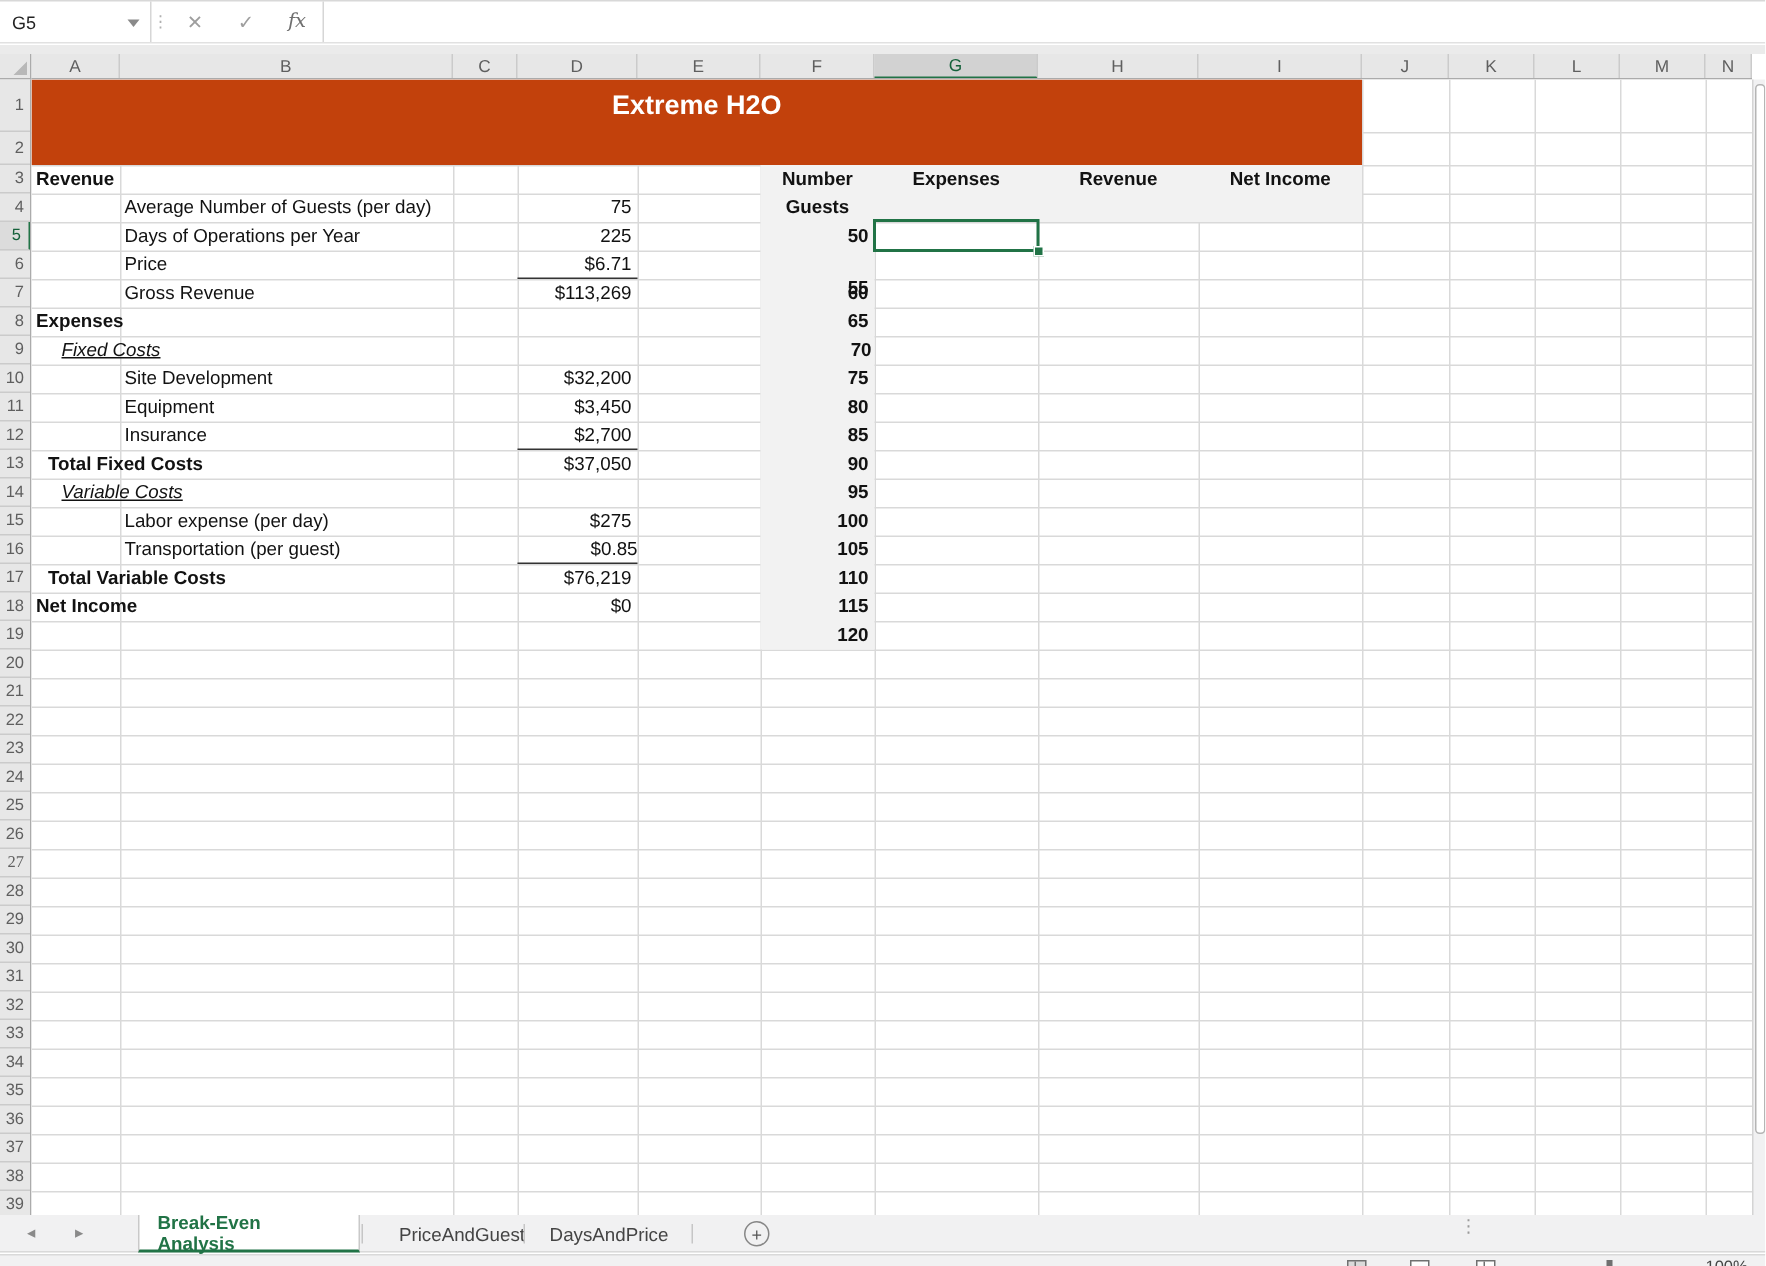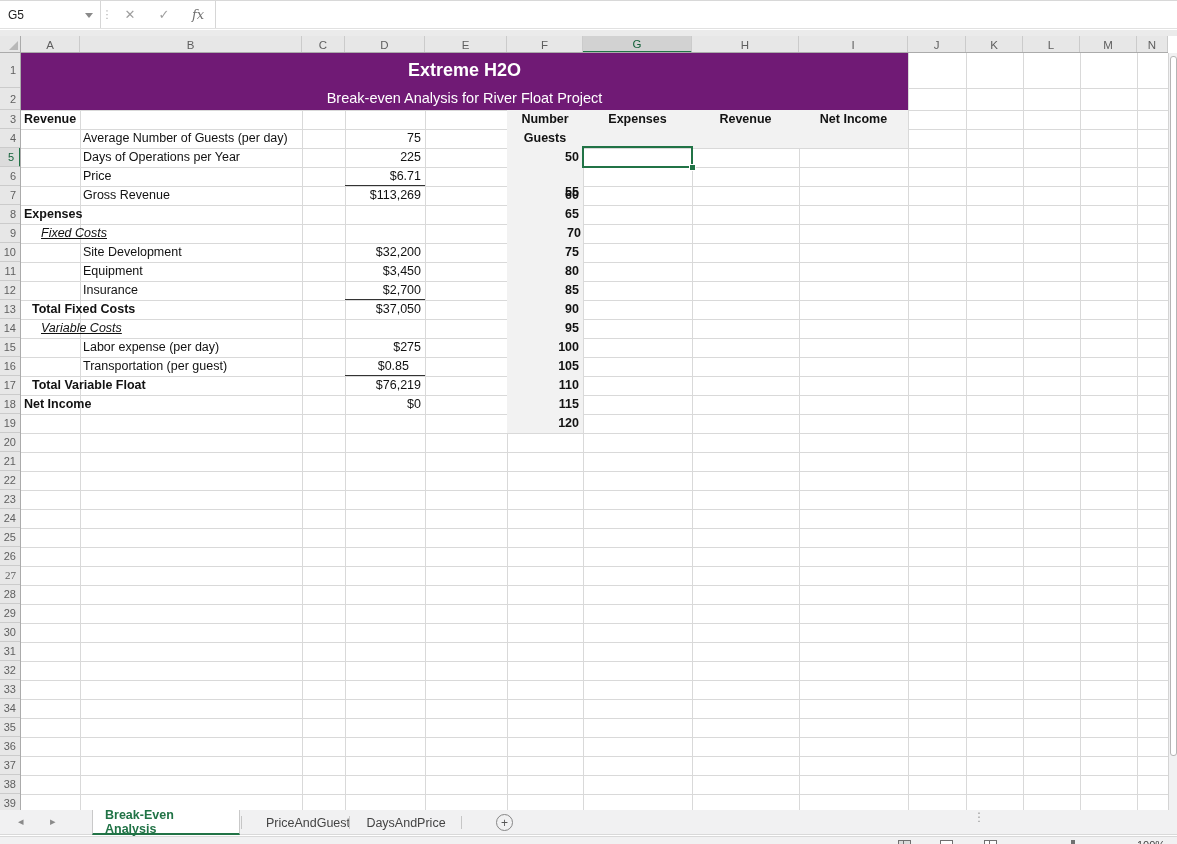--- a/index.html
+++ b/index.html
@@ -206,23 +206,22 @@
       <div class="gl-h" style="top: 570px; width: 1147px;"></div>
       <div class="gl-h" style="top: 589px; width: 1147px;"></div>
       <div class="gl-h" style="top: 608px; width: 1147px;"></div>
       <div class="gl-h" style="top: 627px; width: 1147px;"></div>
       <div class="gl-h" style="top: 646px; width: 1147px;"></div>
       <div class="gl-h" style="top: 665px; width: 1147px;"></div>
       <div class="gl-h" style="top: 684px; width: 1147px;"></div>
       <div class="gl-h" style="top: 703px; width: 1147px;"></div>
       <div class="gl-h" style="top: 722px; width: 1147px;"></div>
       <div class="gl-h" style="top: 741px; width: 1147px;"></div>
-      <div class="banner" style="left: 0px; top: 0px; width: 887px; height: 57px; background: #701a75;">
+      <div class="banner" style="left: 0px; top: 0px; width: 887px; height: 57px; background: #c2410c;">
         <div class="t1">Extreme H2O</div>
-        <div class="t2">Break-even Analysis for River Float Project</div>
       </div>
       <div class="gray-block" style="left: 486px; top: 57px; width: 401px; height: 38px;"></div>
       <div class="gray-block" style="left: 486px; top: 95px; width: 76px; height: 285px;"></div>
       <div class="ctext b" style="top: 57px; height: 19px; left: 3px;">Revenue</div>
       <div class="ctext" style="top: 76px; height: 19px; left: 62px;">Average Number of Guests (per day)</div>
       <div class="ctext r" style="top: 76px; height: 19px; left: 324px; width: 76px;">75</div>
       <div class="ctext" style="top: 95px; height: 19px; left: 62px;">Days of Operations per Year</div>
       <div class="ctext r" style="top: 95px; height: 19px; left: 324px; width: 76px;">225</div>
       <div class="ctext" style="top: 114px; height: 19px; left: 62px;">Price</div>
       <div class="ctext r" style="top: 114px; height: 19px; left: 324px; width: 76px;">$6.71</div>
@@ -237,23 +236,23 @@
       <div class="ctext r" style="top: 209px; height: 19px; left: 324px; width: 76px;">$3,450</div>
       <div class="ctext" style="top: 228px; height: 19px; left: 62px;">Insurance</div>
       <div class="ctext r" style="top: 228px; height: 19px; left: 324px; width: 76px;">$2,700</div>
       <div class="sum-border" style="left: 324px; width: 80px; top: 246px;"></div>
       <div class="ctext b" style="top: 247px; height: 19px; left: 11px;">Total Fixed Costs</div>
       <div class="ctext r" style="top: 247px; height: 19px; left: 324px; width: 76px;">$37,050</div>
       <div class="ctext i u" style="top: 266px; height: 19px; left: 20px;">Variable Costs</div>
       <div class="ctext" style="top: 285px; height: 19px; left: 62px;">Labor expense (per day)</div>
       <div class="ctext r" style="top: 285px; height: 19px; left: 324px; width: 76px;">$275</div>
       <div class="ctext" style="top: 304px; height: 19px; left: 62px;">Transportation (per guest)</div>
-      <div class="ctext r" style="top: 304px; height: 34px; left: 312px; width: 76px; padding-left: 31px;">$0.85</div>
+      <div class="ctext r" style="top: 304px; height: 34px; left: 328px; width: 76px; padding-left: 31px;">$0.85</div>
       <div class="sum-border" style="left: 324px; width: 80px; top: 322px;"></div>
-      <div class="ctext b" style="top: 323px; height: 19px; left: 11px;">Total Variable Float</div>
+      <div class="ctext b" style="top: 323px; height: 19px; left: 11px;">Total Variable Costs</div>
       <div class="ctext r" style="top: 323px; height: 19px; left: 324px; width: 76px;">$76,219</div>
       <div class="ctext b" style="top: 342px; height: 19px; left: 3px;">Net Income</div>
       <div class="ctext r" style="top: 342px; height: 19px; left: 324px; width: 76px;">$0</div>
       <div class="ctext b c" style="left: 486px; width: 76px; top: 57px; height: 19px;">Number</div>
       <div class="ctext b c" style="left: 486px; width: 76px; top: 76px; height: 19px;">Guests</div>
       <div class="ctext b c" style="left: 562px; width: 109px; top: 57px; height: 19px;">Expenses</div>
       <div class="ctext b c" style="left: 671px; width: 107px; top: 57px; height: 19px;">Revenue</div>
       <div class="ctext b c" style="left: 778px; width: 109px; top: 57px; height: 19px;">Net Income</div>
       <div class="ctext b r" style="left: 486px; width: 72px; top: 95px; height: 19px;">50</div>
       <div class="ctext b r" style="left: 486px; width: 72px; top: 114px; height: 19px; margin-top: 16px;">55</div>

